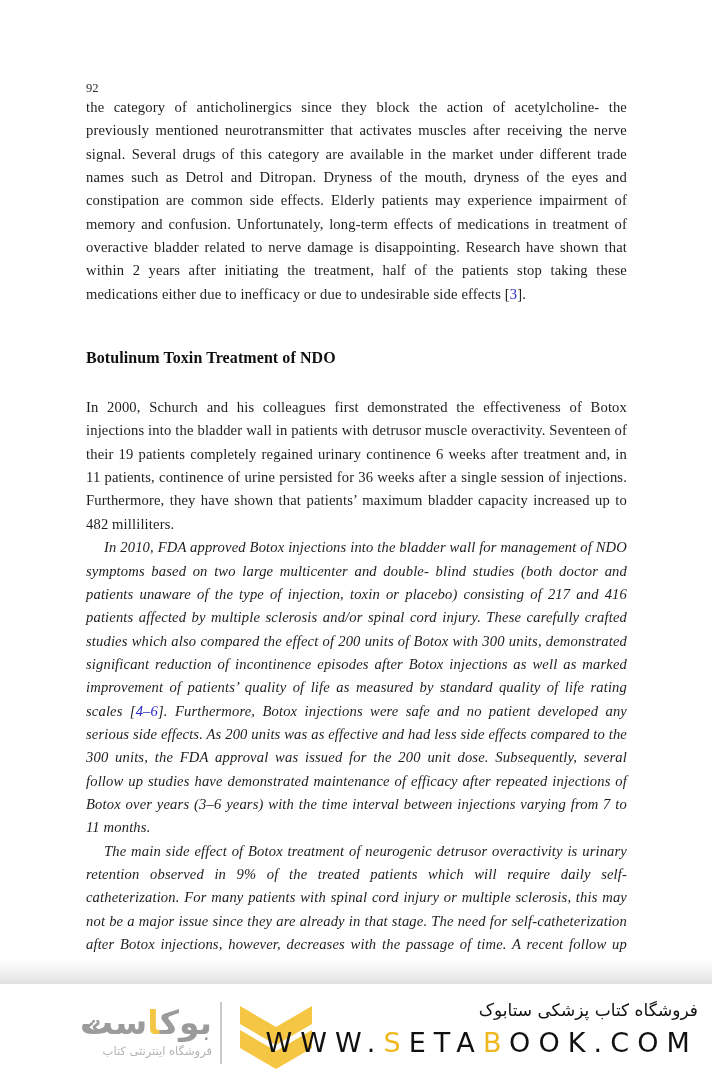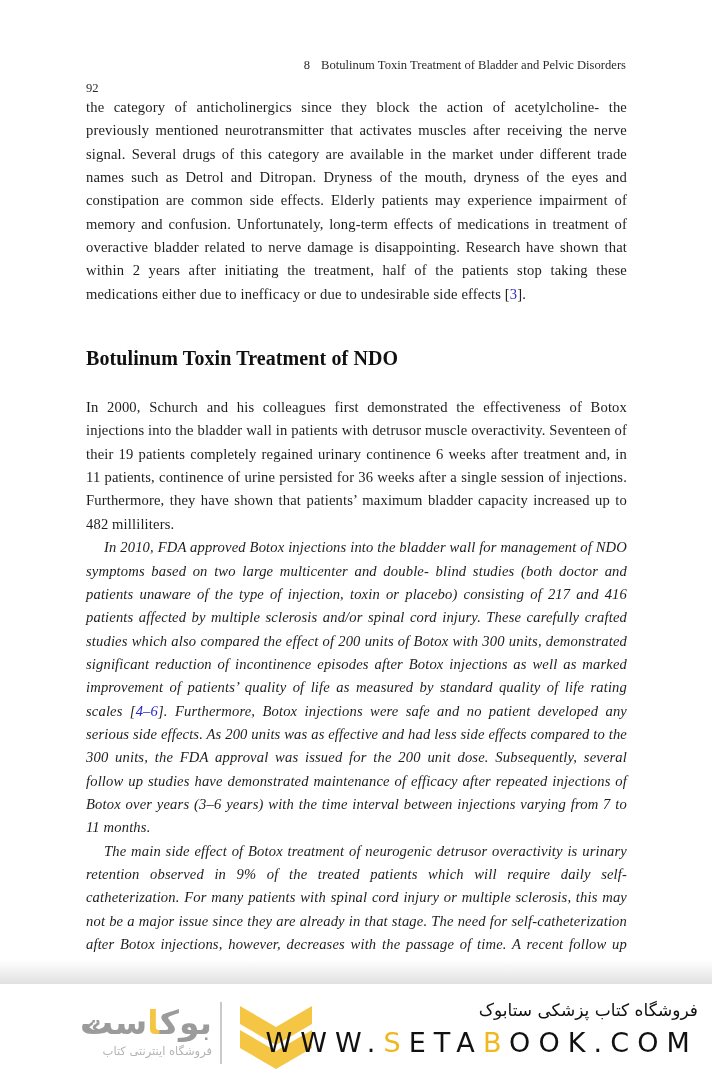--- a/index.html
+++ b/index.html
@@ -73,21 +73,21 @@
     -webkit-hyphens: none;
     hyphens: none;
   }
   p.body-par.indent {
     text-indent: 18px;
     font-style: italic;
   }
 
   h2.section-head {
     margin: 0;
-    font-size: 20px;
+    font-size: 16px;
     line-height: 22px;
     font-weight: bold;
     color: #101010;
     letter-spacing: 0.005em;
   }
 
   .gap-after-par1 { height: 41px; }
   .gap-after-head { height: 27px; }
 
   .cite-link { color: #2727c8; }
@@ -205,23 +205,20 @@
   }
   #brand-url .gold-letter { color: #f0b81e; }
 </style>
 </head>
 <body>
 
 <div id="page-sheet">
 
   <div id="running-head">
     <span class="folio">92</span>
-    <span class="rh-right">
-      <span class="rh-chapnum">8</span><span>Botulinum Toxin Treatment of Bladder and Pelvic Disorders</span>
-    </span>
   </div>
 
   <div id="text-column">
 
     <p class="body-par"><span>the category of anticholinergics since they block the action of acetylcholine- the previously mentioned neurotransmitter that activates muscles after receiving the nerve signal. Several drugs of this category are available in the market under different trade names such as Detrol and Ditropan. Dryness of the mouth, dryness of the eyes and constipation are common side effects. Elderly patients may experience impairment of memory and confusion. Unfortunately, long-term effects of medications in treatment of overactive bladder related to nerve damage is disappointing. Research have shown that within 2 years after initiating the treatment, half of the patients stop taking these medications either due to inefficacy or due to undesirable side effects [</span><span class="cite-link">3</span><span>].</span></p>
 
     <div class="gap-after-par1"></div>
 
     <h2 class="section-head">Botulinum Toxin Treatment of NDO</h2>
 

